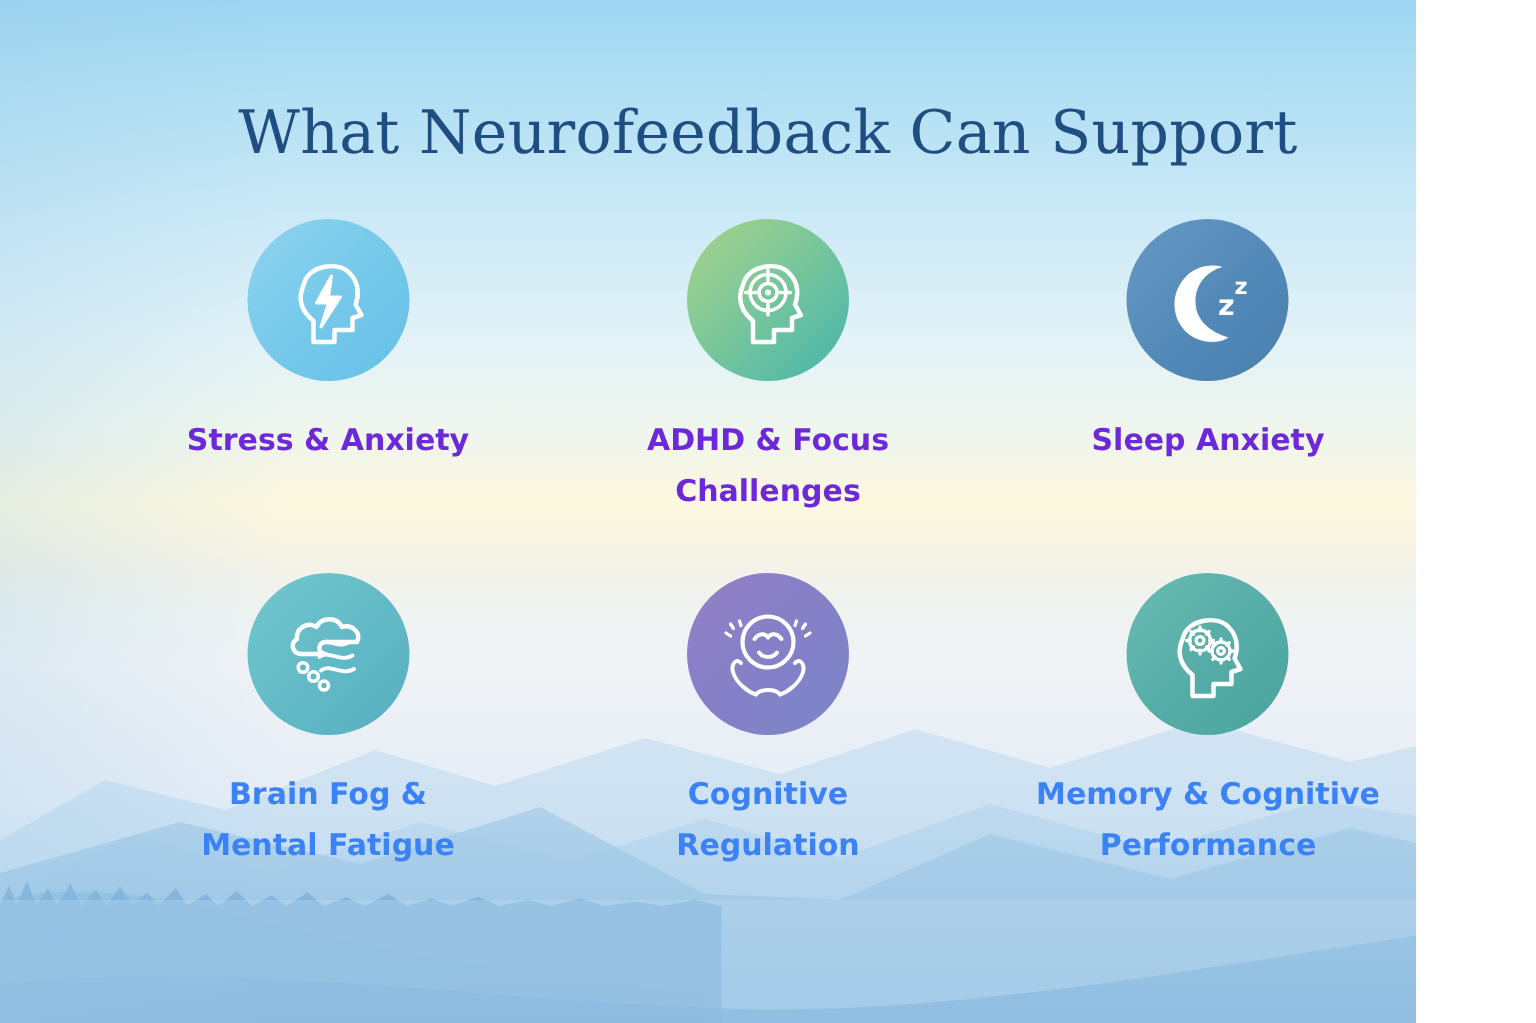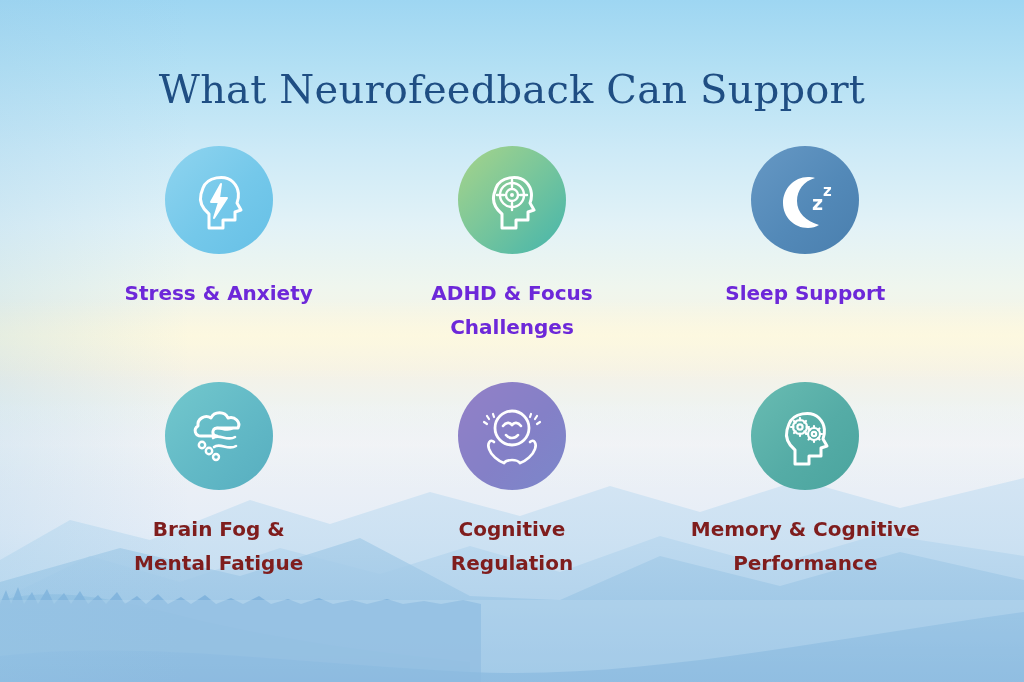--- a/index.html
+++ b/index.html
@@ -2,24 +2,25 @@
 <html><head>
 <meta charset="utf-8">
 <style>
   html, body {
     margin: 0;
     padding: 0;
     background: #ffffff;
   }
   #canvas {
     position: relative;
-    width: 1024px;
+    width: 916px;
     height: 682px;
     overflow: hidden;
     font-family: "Liberation Sans", sans-serif;
+    padding-left: 28px;
   }
 
   
   .bg-layer {
     position: absolute;
     left: 0; top: 0;
     width: 1024px;
     height: 682px;
   }
   .bg-sky {
@@ -111,21 +112,21 @@
     margin-top: 22px;
     text-align: center;
     font-family: "DejaVu Sans", "Liberation Sans", sans-serif;
     font-size: 20px;
     font-weight: bold;
     line-height: 1.72;
     color: #6d28d9;
     max-width: 230px;
     white-space: pre-line;
   }
-  .row2 .cell-label { color: #7f1d1d; }
+  .row2 .cell-label { color: #3b82f6; }
 </style>
 </head>
 <body>
 
 <div id="canvas">
 
   <div class="bg-layer bg-sky"></div>
   <div class="haze-band haze-a"></div>
   <div class="haze-band haze-b"></div>
 
@@ -206,21 +207,21 @@
 
     <div class="cell">
       <div class="badge" style="background:linear-gradient(135deg,#6698c4 0%,#5389b8 55%,#4a7fae 100%);">
         <svg width="78" height="78" viewBox="0 0 78 78" fill="none">
           <path d="M42 16 C28 16, 17 28, 17 42 C17 56, 28 67, 42 67 C46 67, 50 66, 53 64
                    C40 60, 31 52, 31 40 C31 29, 38 20, 49 17 C47 16.3, 44.5 16, 42 16 Z" fill="#ffffff"></path>
           <text x="46" y="49" font-family="'DejaVu Sans','Liberation Sans',sans-serif" font-size="19" font-weight="bold" fill="#ffffff">z</text>
           <text x="57" y="35" font-family="'DejaVu Sans','Liberation Sans',sans-serif" font-size="15" font-weight="bold" fill="#ffffff">z</text>
         </svg>
       </div>
-      <div class="cell-label">Sleep Support</div>
+      <div class="cell-label">Sleep Anxiety</div>
     </div>
 
     <div class="cell row2">
       <div class="badge" style="background:linear-gradient(135deg,#73c8cd 0%,#62b9c6 55%,#57aec0 100%);">
         <svg width="76" height="76" viewBox="0 0 76 76" fill="none" stroke="#ffffff" stroke-width="3" stroke-linecap="round" stroke-linejoin="round">
           <path d="M20 38 C14 38, 12 31, 17 28 C16 21, 24 16, 30 20 C33 13, 44 13, 47 20
                    C54 18, 60 24, 57 30 L36 30 C31 30, 30 38, 36 38 Z"></path>
           <path d="M33 31 C38 27, 45 35, 52 30" stroke-width="2.6"></path>
           <path d="M32 40 C38 35, 46 44, 54 39" stroke-width="2.6"></path>
           <path d="M33 49 C39 44, 47 53, 55 48" stroke-width="2.6"></path>

